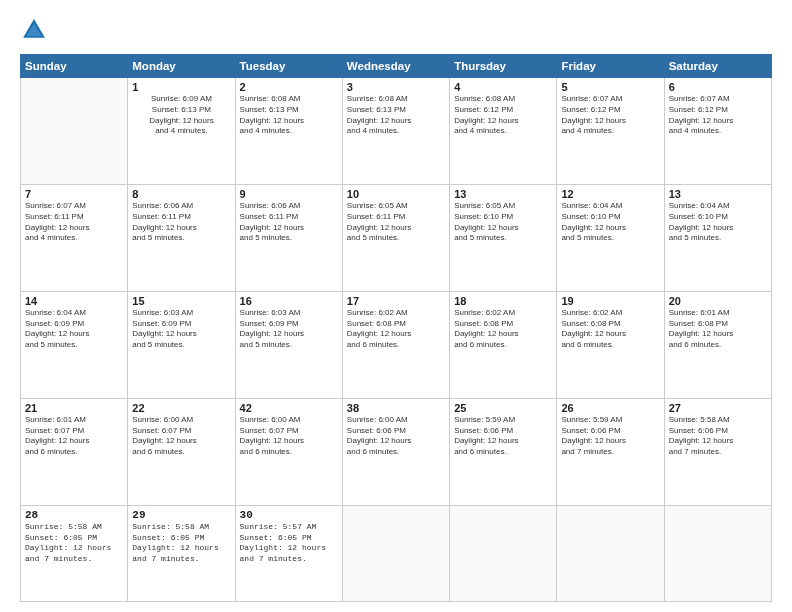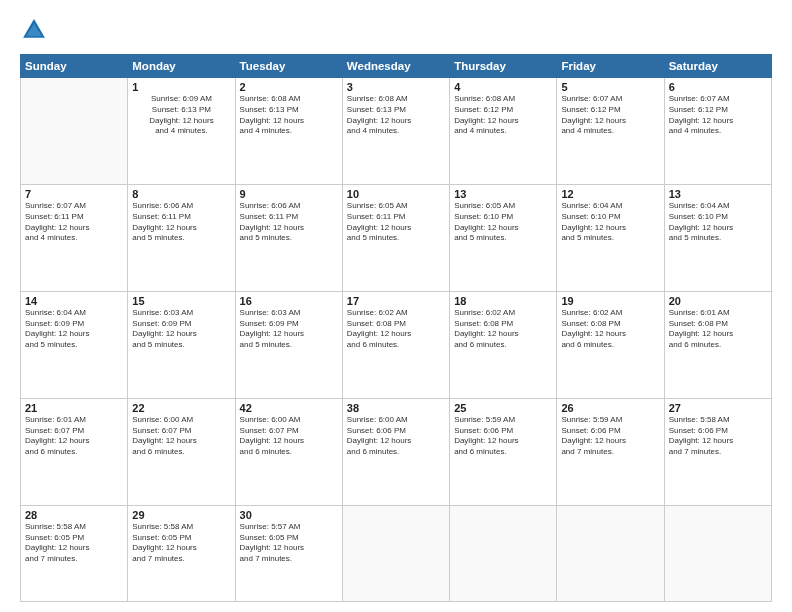--- a/index.html
+++ b/index.html
@@ -91,20 +91,21 @@
     .day-info {
       font-size: 8px;
       color: #333;
       line-height: 1.35;
     }
     .empty-cell {
       background: #f9f9f9;
     }
     tr:last-child td {
       height: 72px;
+      font-family: Liberation Mono, monospace;
     }
   </style>
 </head>
 <body>
 
 <div class="page">
   <div class="header">
     <div class="logo">
       <svg class="logo-icon" viewBox="0 0 36 36">
         <polygon points="18,4 32,28 4,28" fill="#1a6faf"></polygon>

